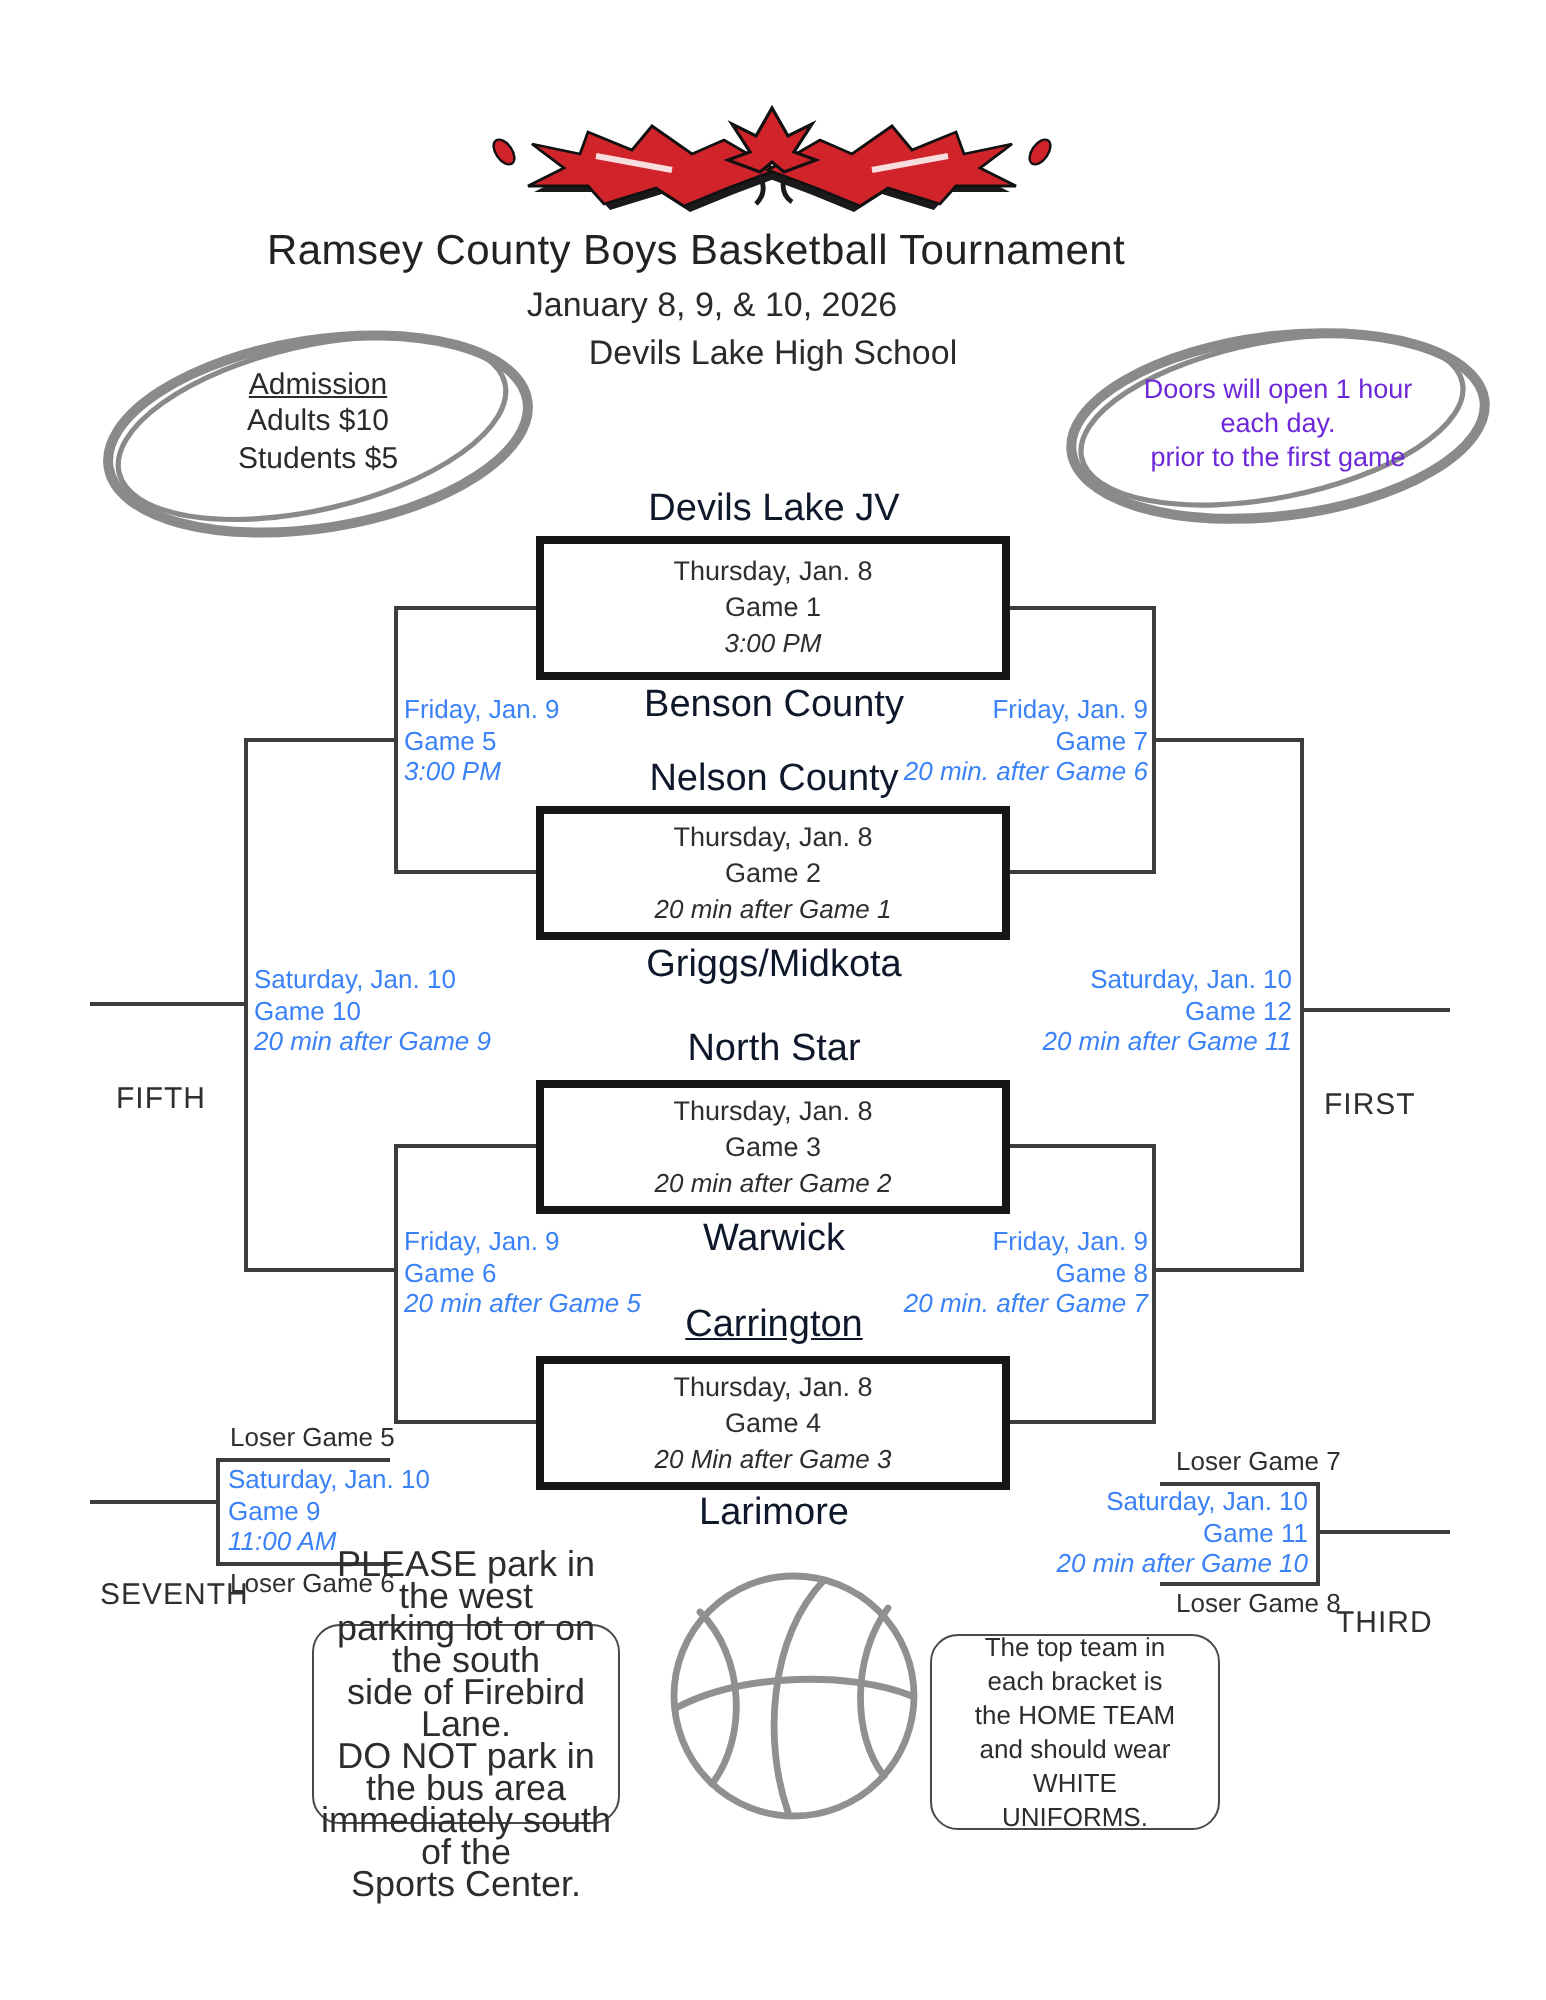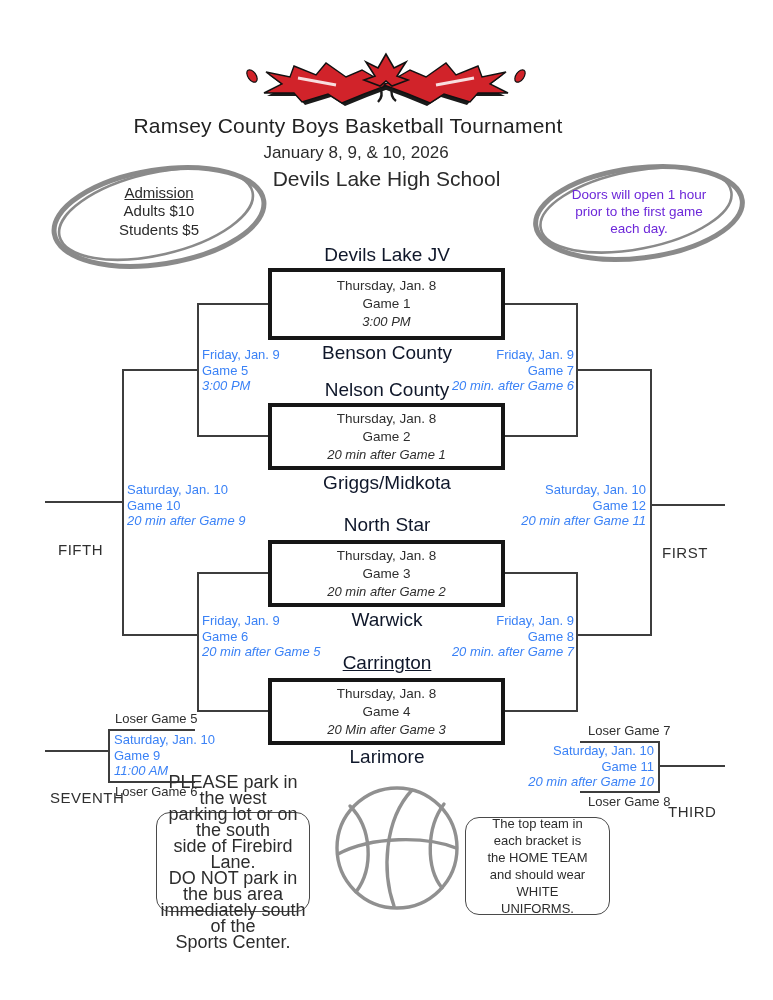--- a/index.html
+++ b/index.html
@@ -4,21 +4,21 @@
 <style>
   html,body{margin:0;padding:0;}
   body{
     width:773px;height:1000px;position:relative;background:#ffffff;
     font-family:"Liberation Sans", sans-serif;color:#333;overflow:hidden;
   }
   .abs{position:absolute;}
   
   .title{top:114px;left:0;width:696px;text-align:center;font-size:21px;color:#222;letter-spacing:.2px;}
   .dates{top:143px;left:0;width:712px;text-align:center;font-size:17px;color:#2b2b2b;}
-  .venue{top:167px;left:0;width:773px;text-align:center;font-size:21px;color:#2b2b2b;}
+  .venue{top:167px;left:0;width:773px;text-align:center;font-size:17px;color:#2b2b2b;}
   
   .oval-text{text-align:center;z-index:2;}
   .adm-head{font-size:15px;text-decoration:underline;color:#2b2b2b;}
   .adm-line{font-size:15px;line-height:19px;color:#2b2b2b;}
   .doors-line{font-size:13.5px;line-height:17px;color:#6d28d9;text-align:center;}
   
   .team{left:228px;width:318px;text-align:center;font-size:19px;color:#0f172a;}
   .gamebox{
     left:268px;width:229px;border:4px solid #161616;background:#fff;
     display:flex;flex-direction:column;justify-content:center;align-items:center;
@@ -75,22 +75,22 @@
   <div class="adm-line">Adults $10</div>
   <div class="adm-line">Students $5</div>
 </div>
 
 <svg class="abs" style="left:513px;top:160px;" width="252" height="110" viewBox="0 0 252 110">
   <ellipse cx="126" cy="53" rx="104" ry="45" transform="rotate(-7 126 53)" fill="none" stroke="#8a8a8a" stroke-width="5"></ellipse>
   <ellipse cx="123" cy="50" rx="97" ry="39" transform="rotate(-11 123 50)" fill="none" stroke="#8a8a8a" stroke-width="2.6"></ellipse>
 </svg>
 <div class="abs oval-text" style="left:523px;top:186px;width:232px;">
   <div class="doors-line">Doors will open 1 hour</div>
+  <div class="doors-line">each day.</div>
   <div class="doors-line">prior to the first game</div>
-  <div class="doors-line">each day.</div>
 </div>
 
 <div class="abs team" style="top:244px;">Devils Lake JV</div>
 <div class="abs team" style="top:342px;">Benson County</div>
 <div class="abs team" style="top:379px;">Nelson County</div>
 <div class="abs team" style="top:472px;">Griggs/Midkota</div>
 <div class="abs team" style="top:514px;">North Star</div>
 <div class="abs team" style="top:609px;">Warwick</div>
 <div class="abs team" style="top:652px;text-decoration:underline;">Carrington</div>
 <div class="abs team" style="top:746px;">Larimore</div>

